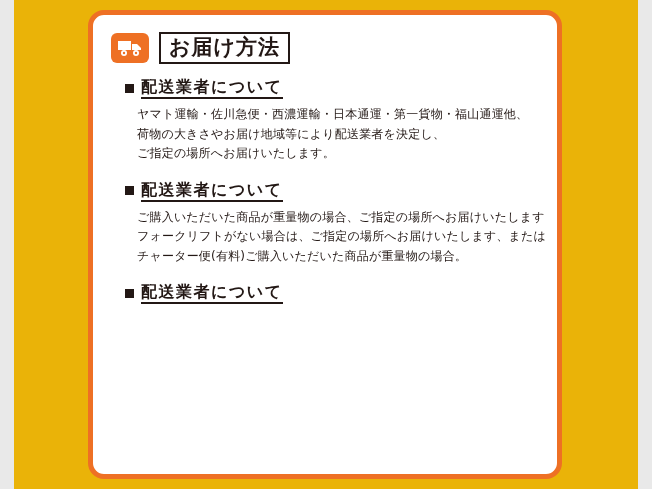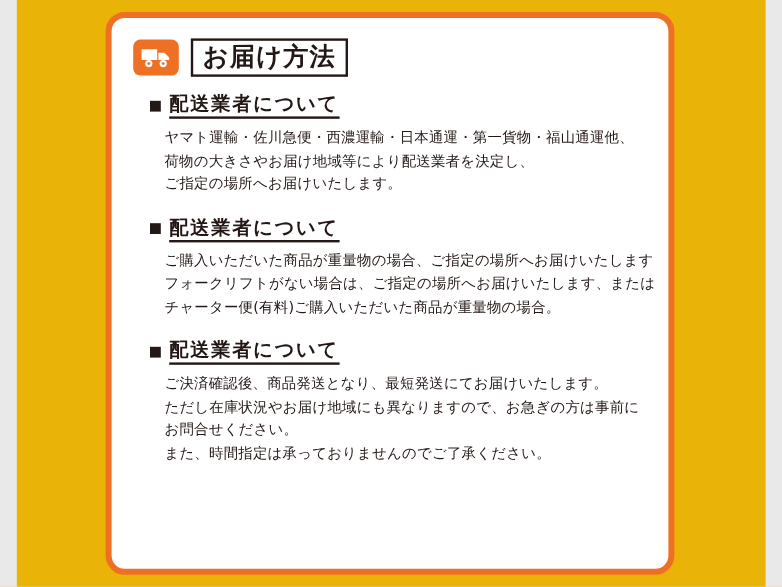--- a/index.html
+++ b/index.html
@@ -175,23 +175,17 @@
         </div>
       </div>
 
       <div class="sec-gap"></div>
 
       <div class="section">
         <div class="section-head">
           <span class="bullet"></span>
           <span class="section-title">配送業者について</span>
         </div>
-        <div class="body-lines">
-          <div class="body-line">ご決済確認後、商品発送となり、最短発送にてお届けいたします。</div>
-          <div class="body-line">ただし在庫状況やお届け地域にも異なりますので、お急ぎの方は事前に</div>
-          <div class="body-line">お問合せください。</div>
-          <div class="body-line">また、時間指定は承っておりませんのでご了承ください。</div>
-        </div>
       </div>
 
     </div>
   </div>
 </div>
 
 </body></html>

